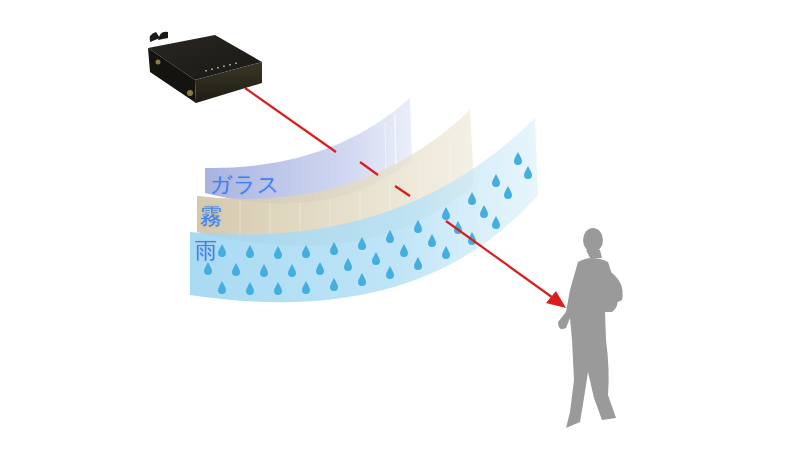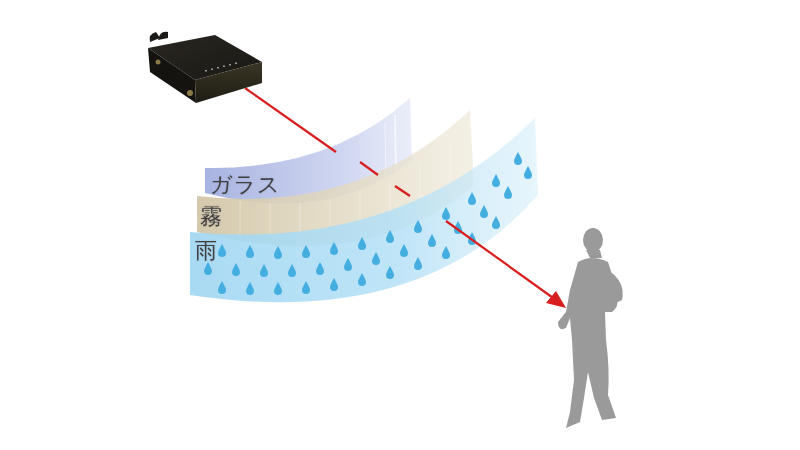--- a/index.html
+++ b/index.html
@@ -1,19 +1,19 @@
 <!DOCTYPE html>
 <html><head>
 <meta charset="utf-8">
 <style>
   html, body { margin: 0; padding: 0; background: #ffffff; }
   body { width: 800px; height: 450px; position: relative; overflow: hidden;
          font-family: "DejaVu Sans", sans-serif; }
   #diagram { position: absolute; left: 0; top: 0; width: 800px; height: 450px; }
-  .layer-label { position: absolute; color: #404040; font-size: 22px;
+  .layer-label { position: absolute; color: #3b82f6; font-size: 22px;
                  font-family: "DejaVu Sans", sans-serif; letter-spacing: 1px;
                  text-shadow: 0 0 2px rgba(80,80,120,0.25); }
 </style>
 </head>
 <body>
 
 <svg id="diagram" viewBox="0 0 800 450" xmlns="http://www.w3.org/2000/svg">
   <defs>
     <linearGradient id="glassGrad" x1="0" y1="0" x2="1" y2="0">
       <stop offset="0" stop-color="#a3afdf" stop-opacity="0.95"></stop>

